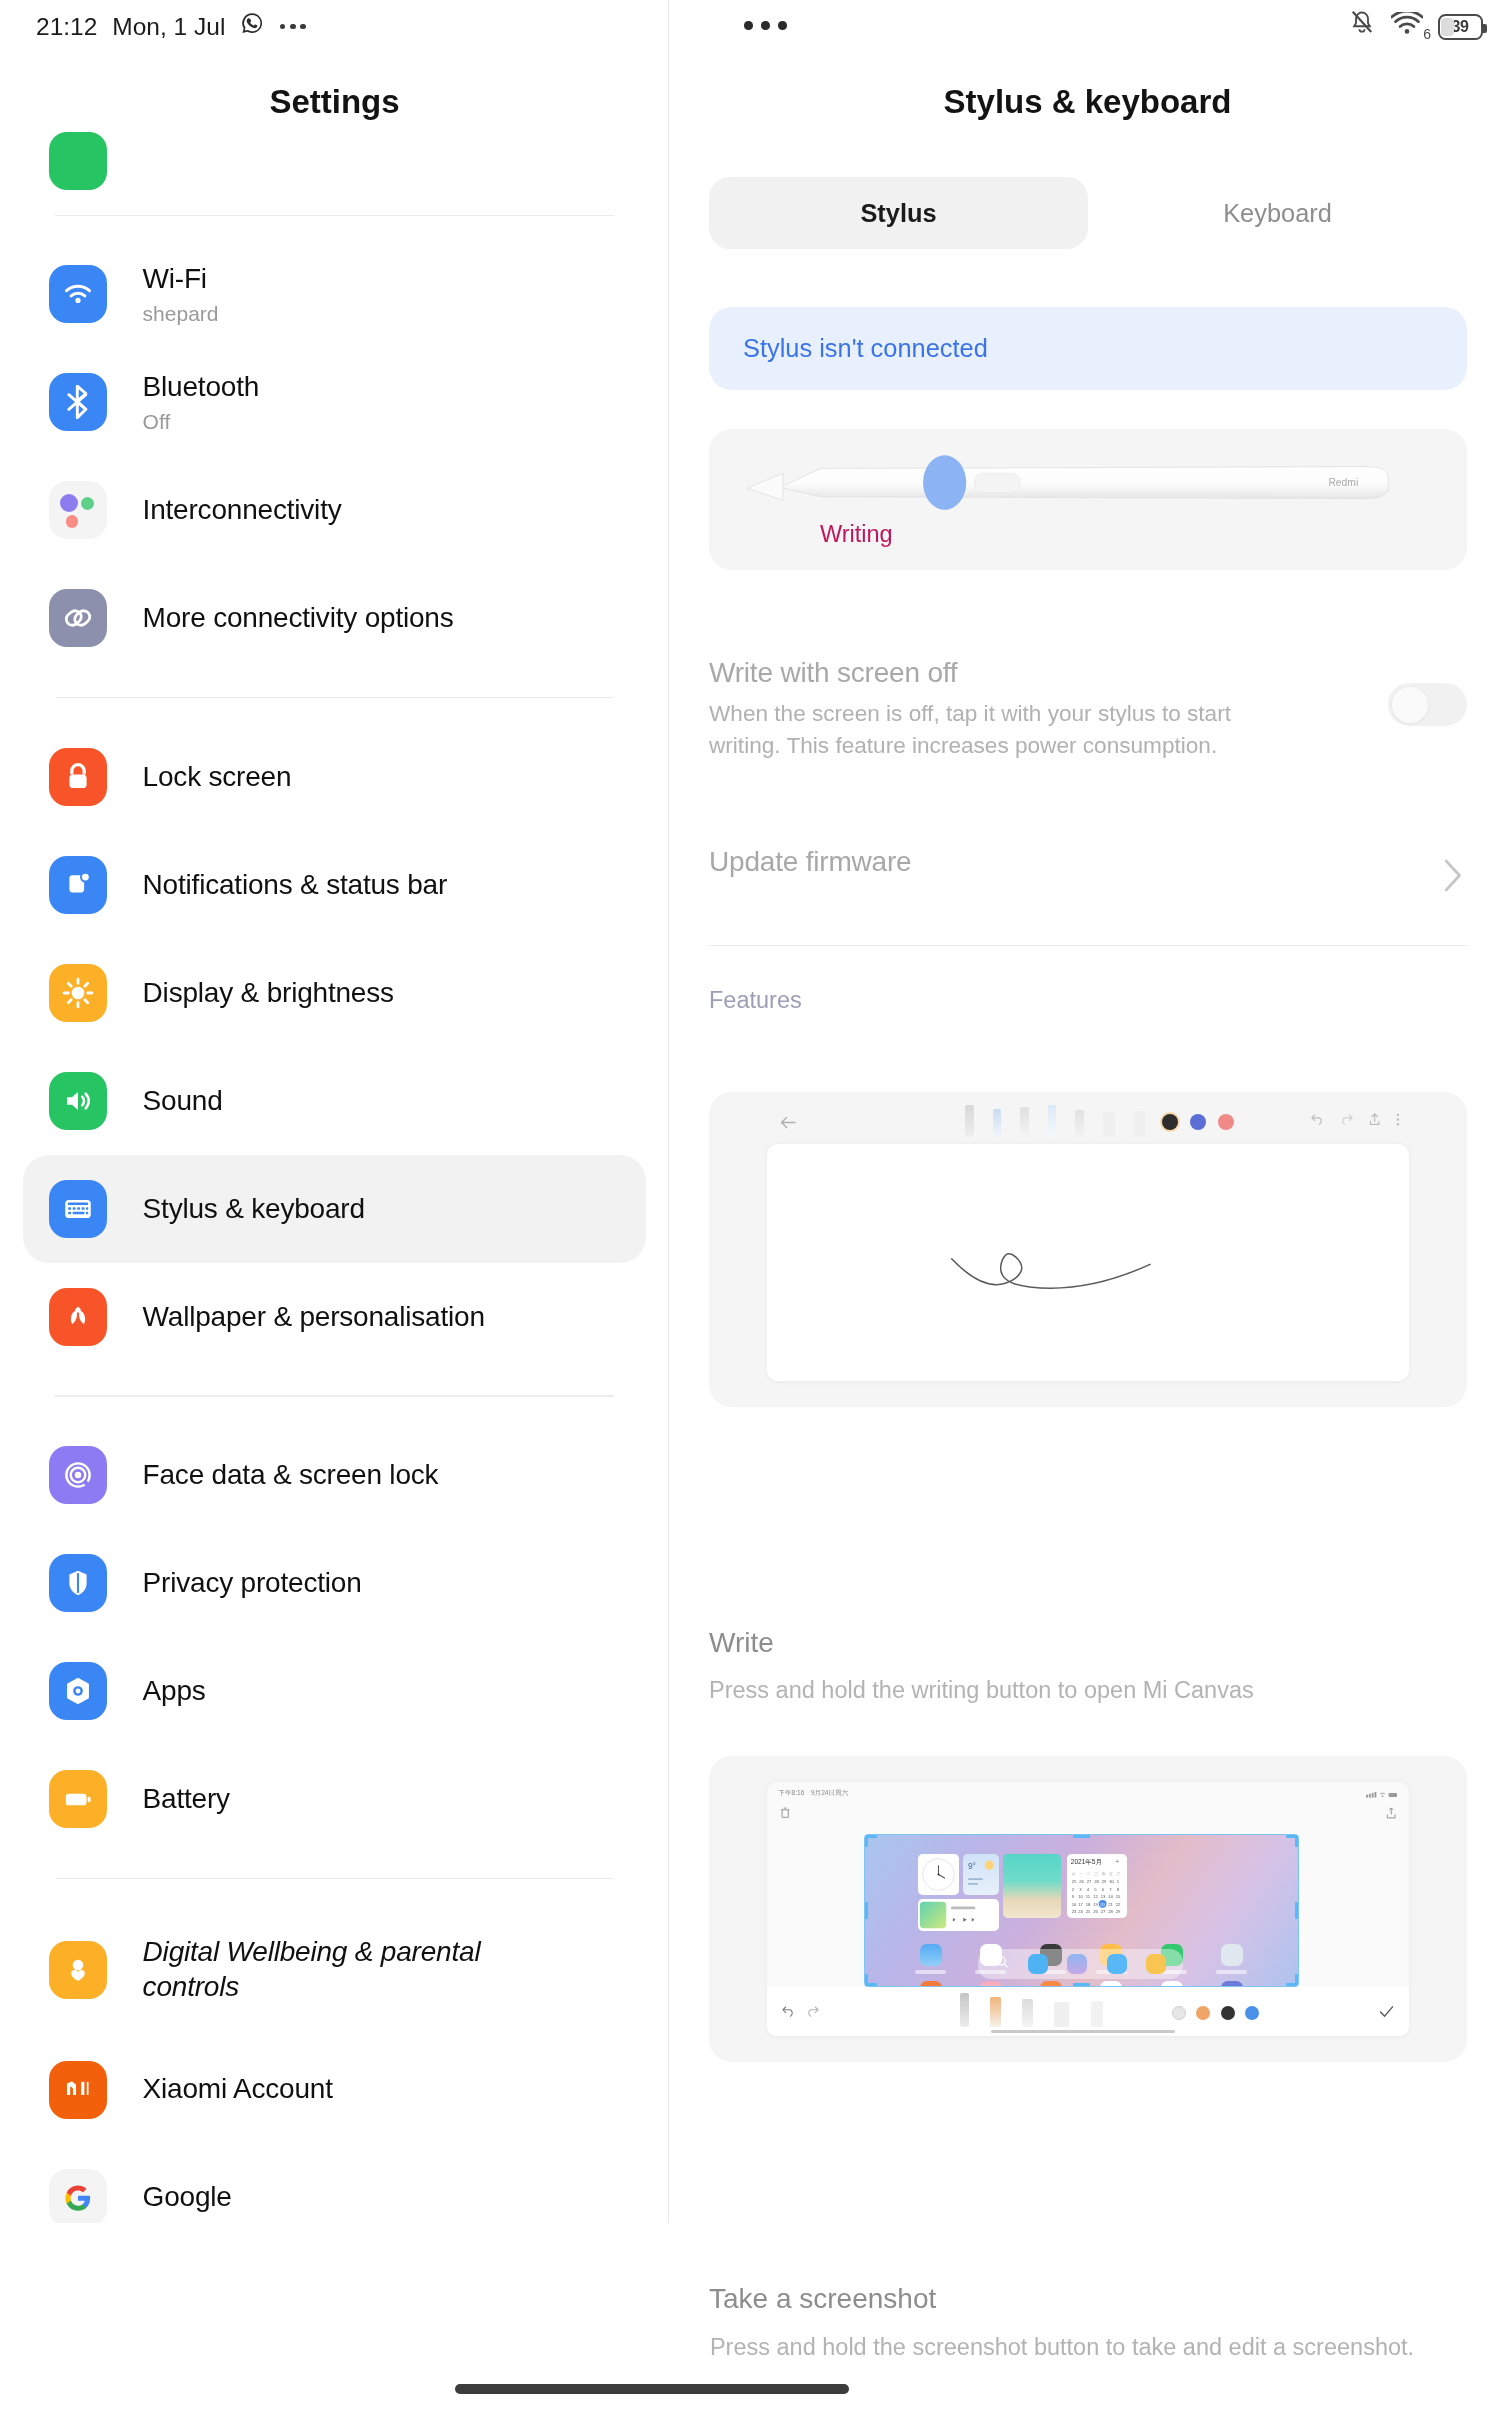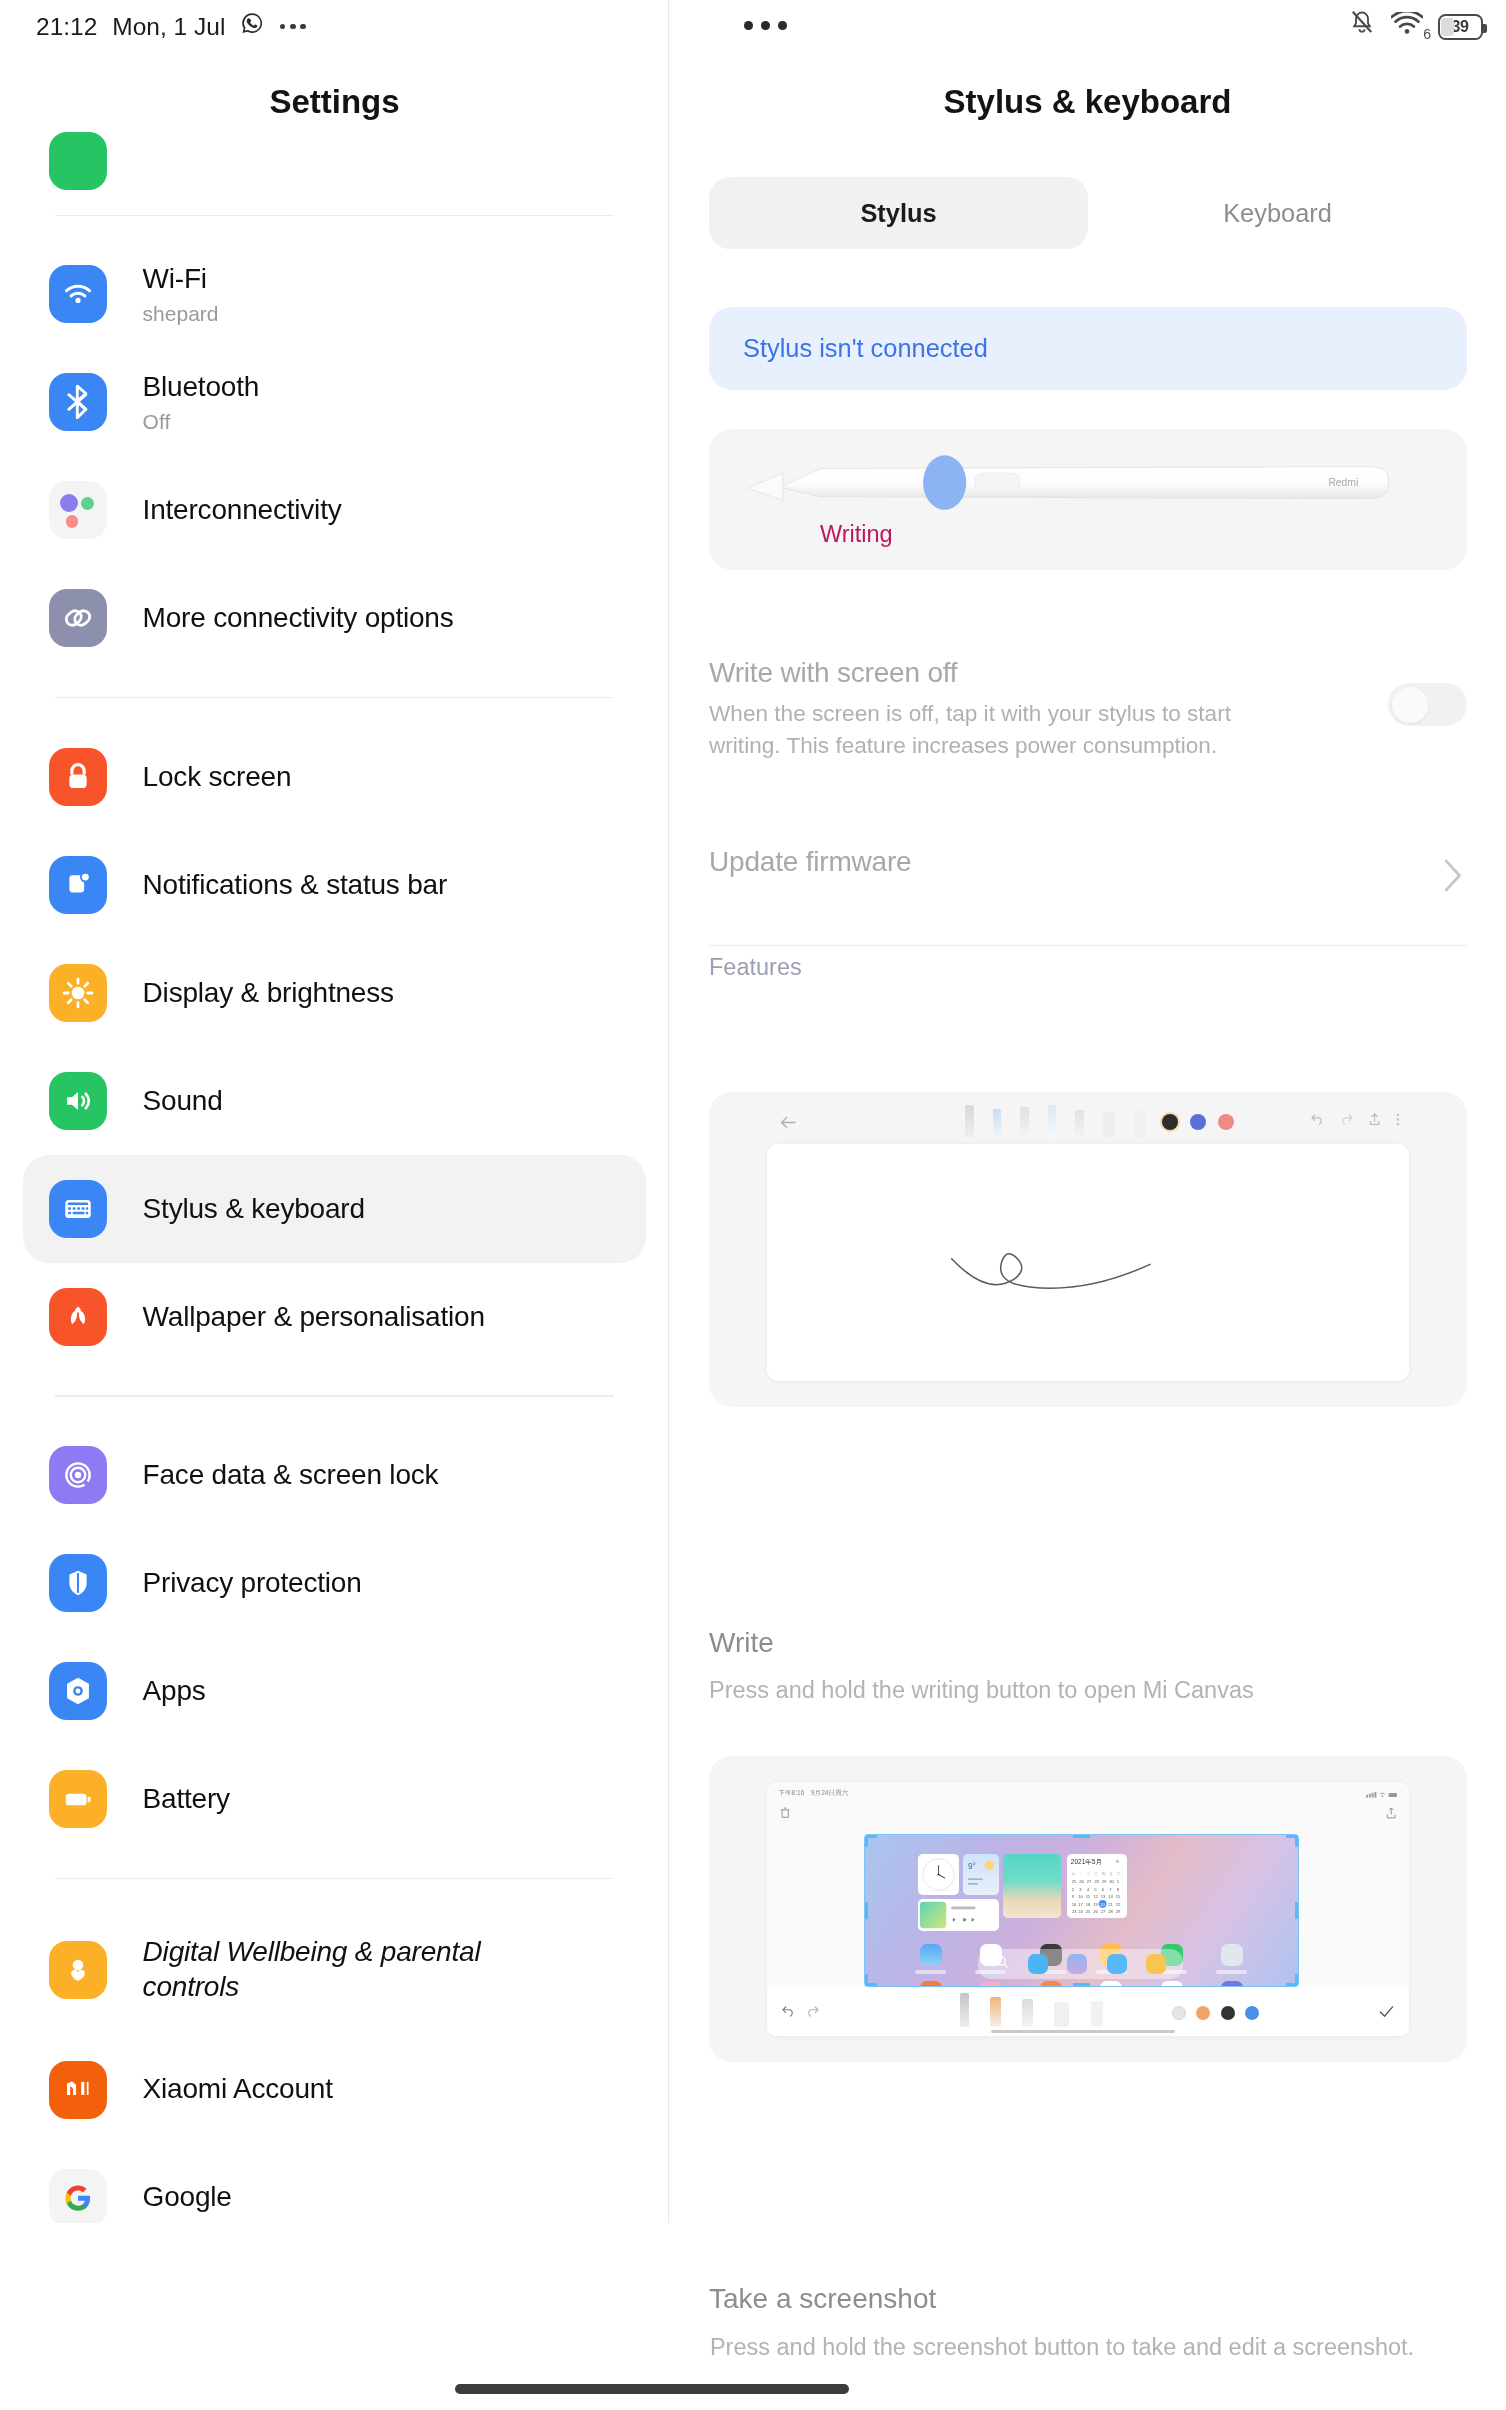--- a/index.html
+++ b/index.html
@@ -541,21 +541,21 @@
       <div class="row-title">Update firmware</div>
       <span class="chev">
         <svg width="22.6" height="36" viewBox="0 0 18 30">
             <path d="M4 3l11 12L4 27" fill="none" stroke="#c6c6c6" stroke-width="2.4" stroke-linecap="round" stroke-linejoin="round"></path>
           </svg>
       </span>
     </div>
 
     <div class="hr-line" style="top:945px;"></div>
 
-    <div class="features-label" style="top:954px;">Features</div>
+    <div class="features-label" style="top:987px;">Features</div>
 
     <div class="feature-card" style="top:1092px;height:315px;">
       <div class="canvas-mock">
         <div class="canvas-toolbar">
           <span>
             <svg width="16" height="13" viewBox="0 0 17 14">
                 <path d="M7 1.5L1.5 7 7 12.5M1.8 7H16" fill="none" stroke="#b0b0b0" stroke-width="1.5" stroke-linecap="round" stroke-linejoin="round"></path>
               </svg>
           </span>
           <span class="ct-pens">

